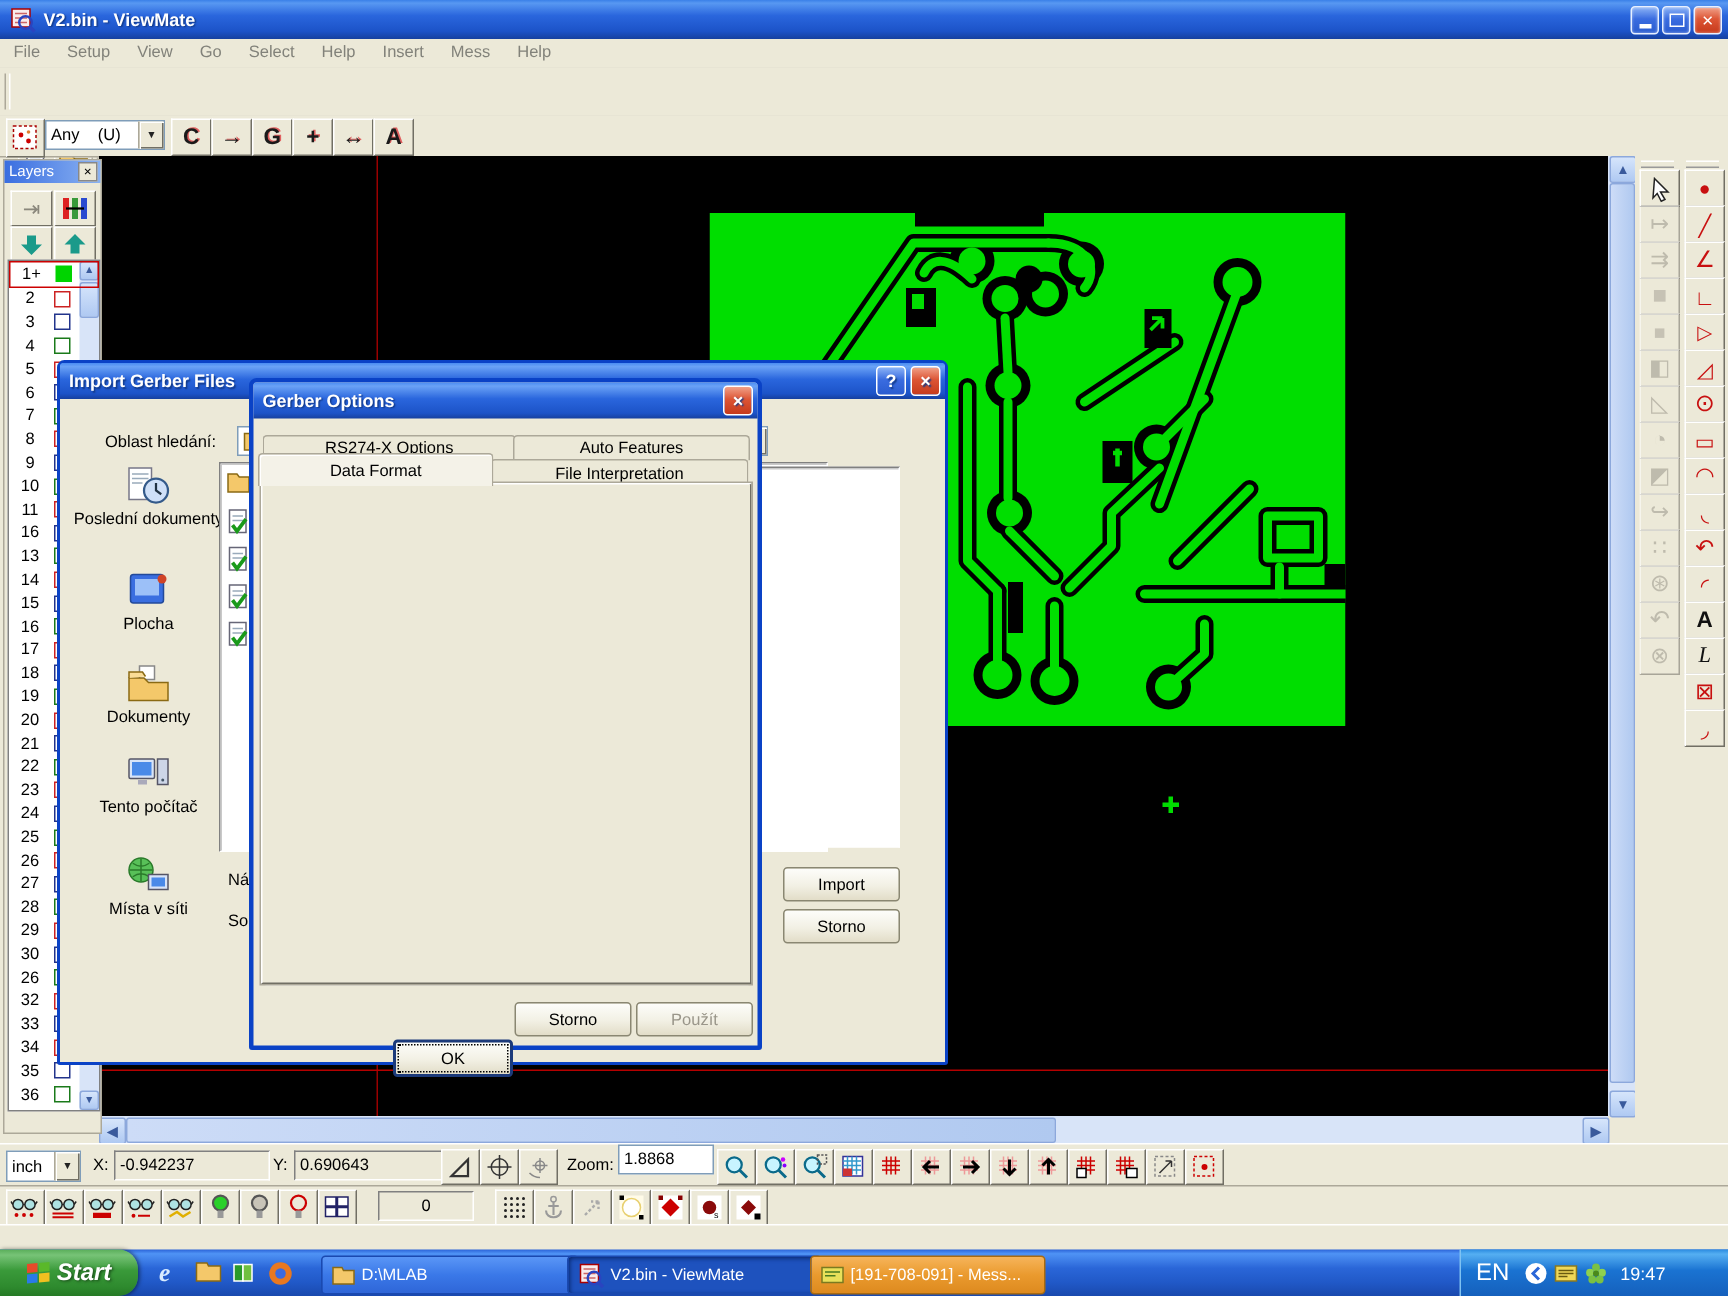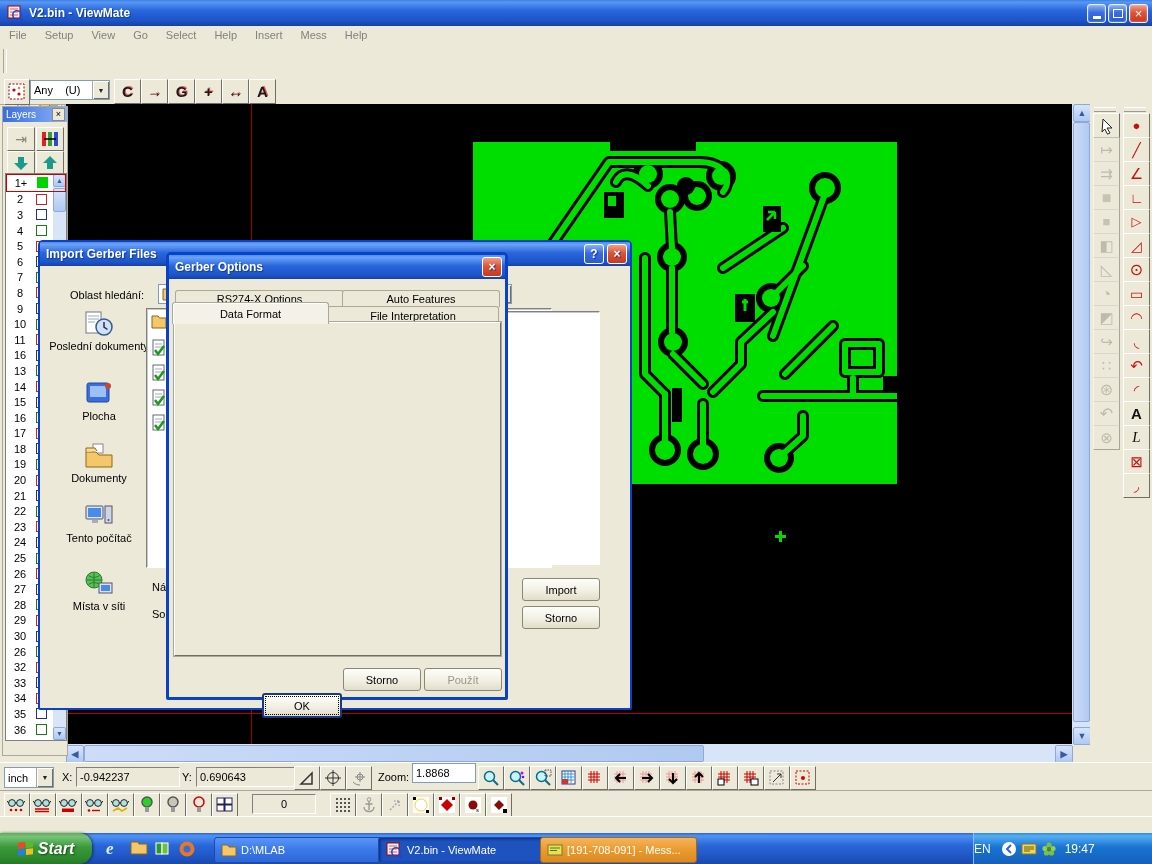--- a/index.html
+++ b/index.html
@@ -1250,21 +1250,21 @@
           <span class="ico">
             <svg width="16" height="14" viewBox="0 0 16 14">
               <rect x="1" y="2" width="14" height="10" fill="#e8e05a" stroke="#7a7a20"></rect>
               <path d="M3 5h10M3 7.5h7" stroke="#4a7a20"></path>
             </svg>
           </span>
           <span>[191-708-091] - Mess...</span>
         </div>
       </div>
     <div class="tray">
-      <span style="font-size:12px">EN</span>
+      <span style="margin-left:10px;font-size:16px">EN</span>
       <span id="trayicons" style="display:flex;align-items:center;gap:4px;margin-left:10px;">
           <span class="ico">
             <svg width="16" height="16" viewBox="0 0 16 16">
               <circle cx="8" cy="8" r="7" fill="#fff"></circle>
               <path d="M10 4L6 8l4 4" stroke="#2a66d8" stroke-width="2" fill="none"></path>
             </svg>
           </span>
           <span class="ico">
             <svg width="16" height="14" viewBox="0 0 16 14">
               <rect x="1" y="2" width="14" height="10" fill="#f0d858" stroke="#8a7a20"></rect>

